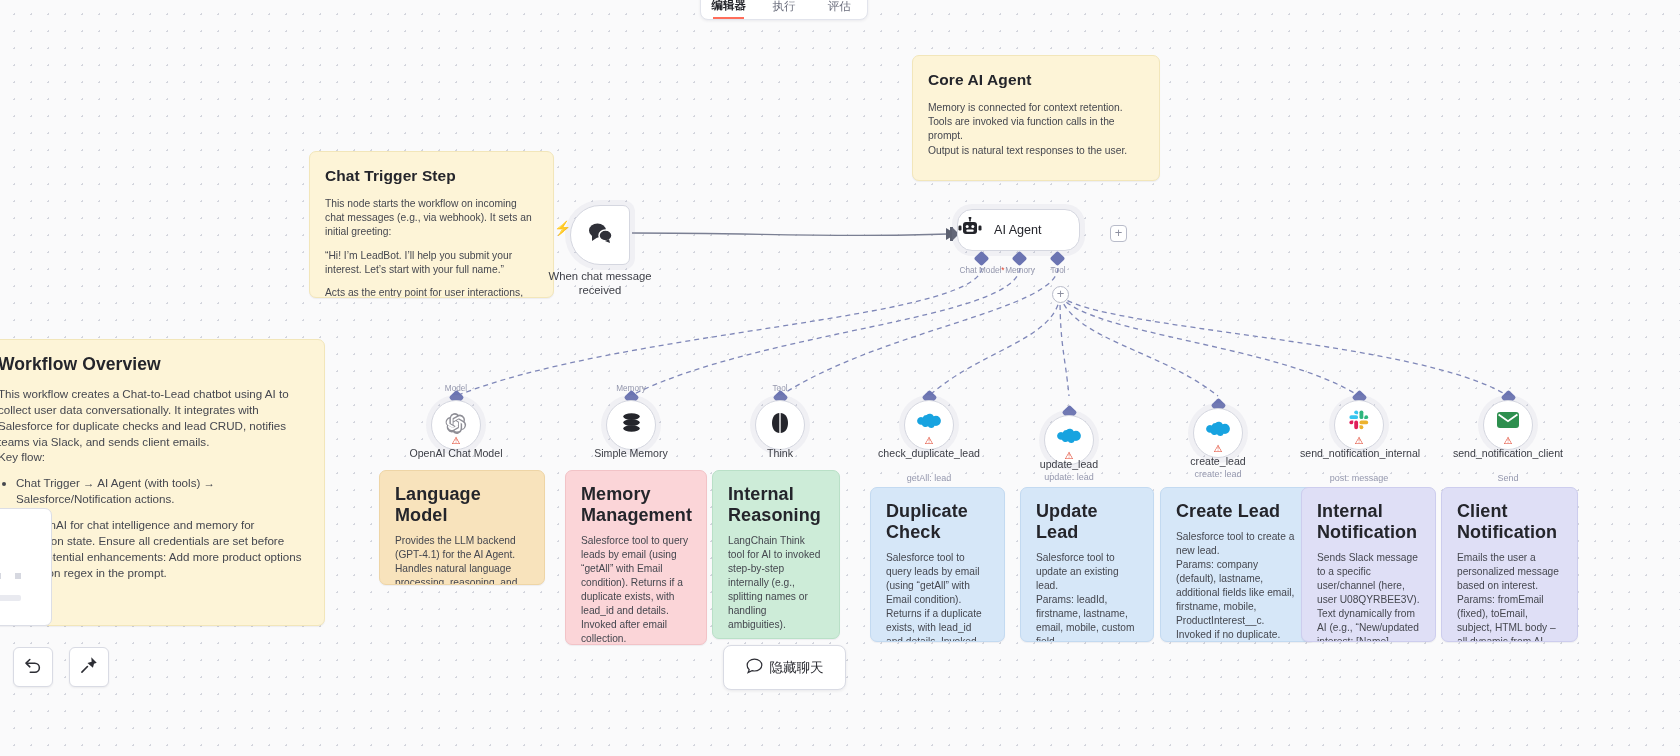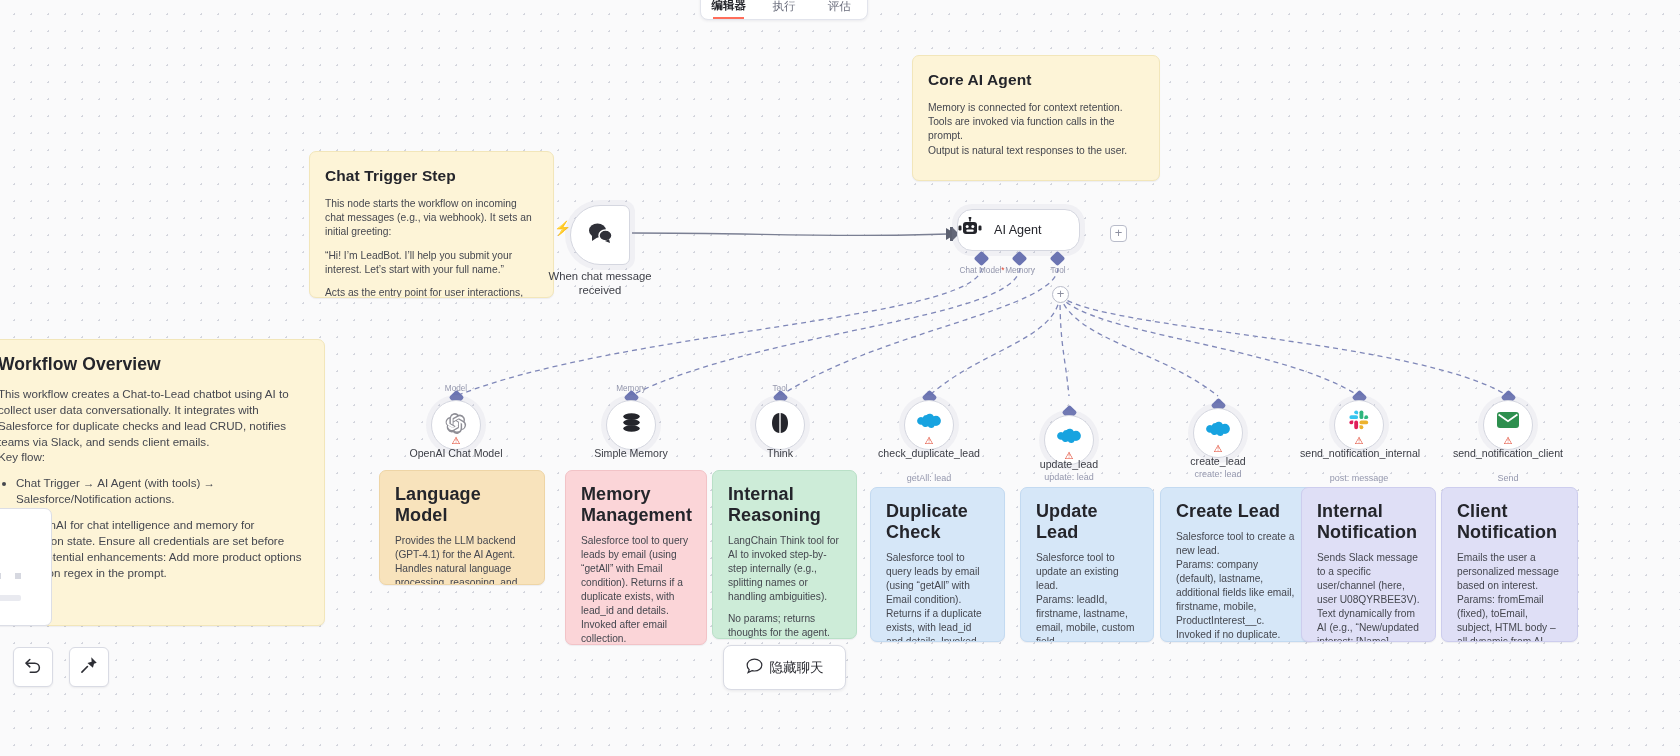--- a/index.html
+++ b/index.html
@@ -61,21 +61,21 @@
   #note-core-agent { left: 912px; top: 55px; width: 248px; height: 126px; }
   #note-core-agent h3 { font-size: 15.5px; margin-bottom: 11px; }
   #note-core-agent p { font-size: 10.3px; margin-bottom: 9px; }
 
   .note-col { top: 470px; width: 165px; height: 175px; }
   .note-col h3 { font-size: 18px; margin-bottom: 8px; line-height: 1.18; }
   .note-col p { font-size: 10.2px; margin-bottom: 8px; }
 
   #note-language-model { left: 379px; top: 470px; width: 166px; height: 115px; }
   #note-memory-mgmt    { left: 565px; top: 470px; width: 142px; height: 175px; }
-  #note-internal-reasoning { left: 712px; top: 470px; width: 145px; height: 169px; }
+  #note-internal-reasoning { left: 712px; top: 470px; width: 128px; height: 169px; }
   #note-duplicate-check { left: 870px; top: 487px; width: 135px; height: 155px; }
   #note-update-lead     { left: 1020px; top: 487px; width: 134px; height: 155px; }
   #note-create-lead     { left: 1160px; top: 487px; width: 156px; height: 155px; }
   #note-internal-notif  { left: 1301px; top: 487px; width: 135px; height: 155px; }
   #note-client-notif    { left: 1441px; top: 487px; width: 137px; height: 155px; }
 
   
   .node-trigger {
     position: absolute;
     left: 570px; top: 205px;

